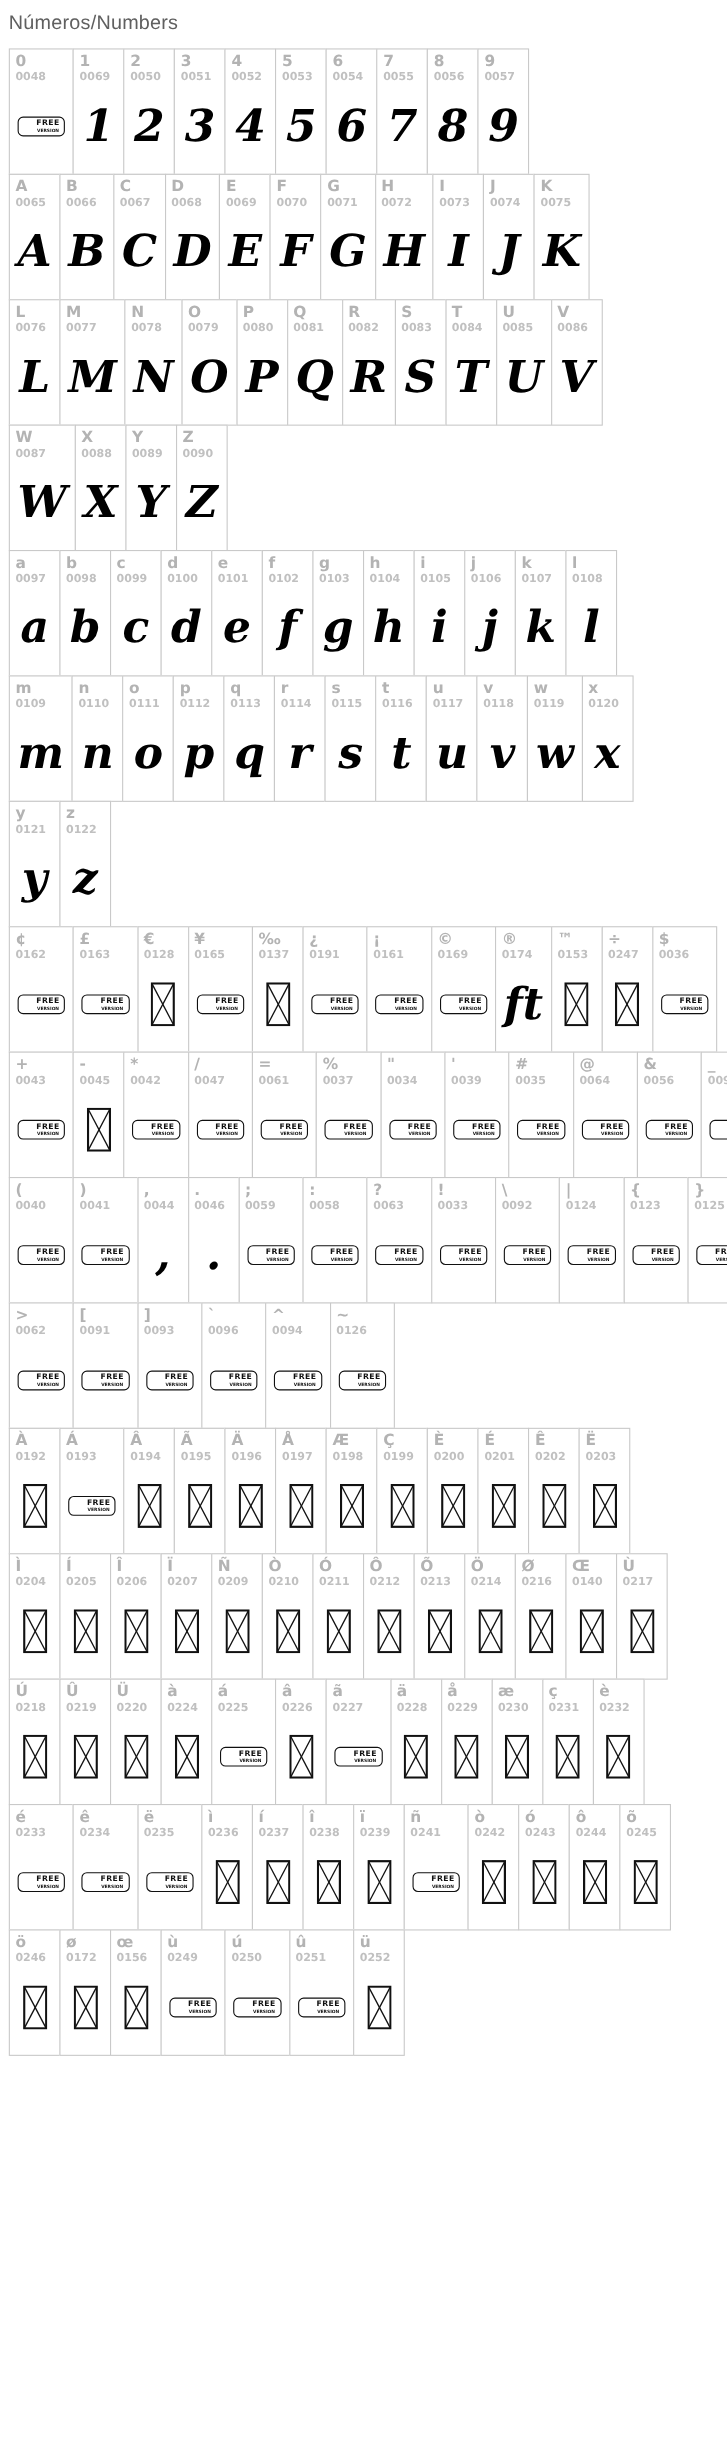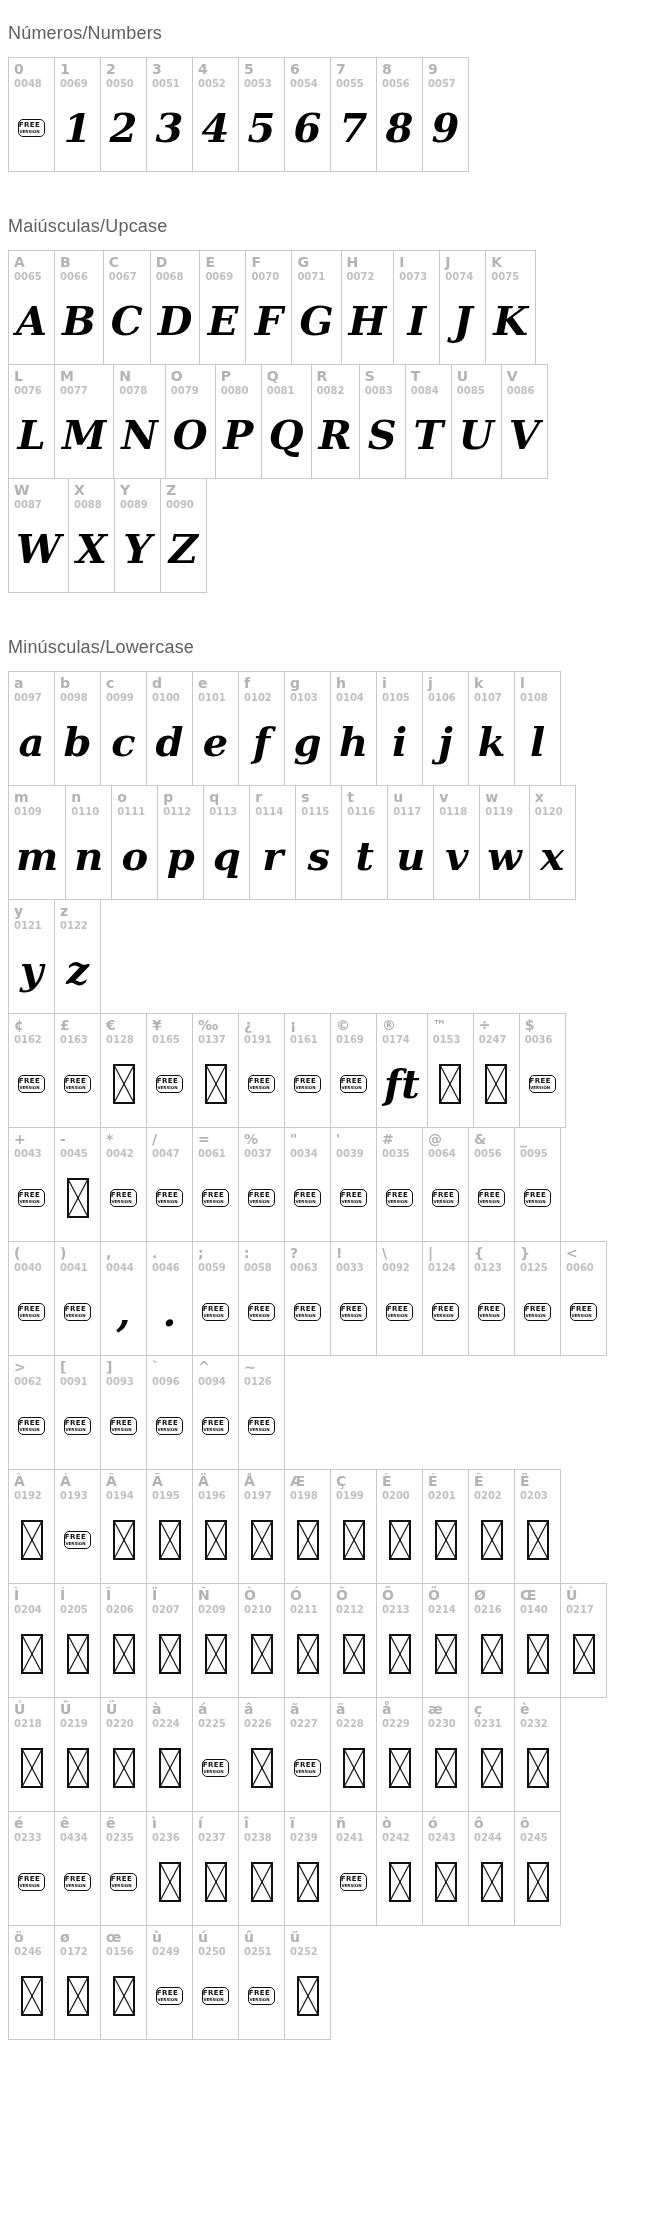--- a/index.html
+++ b/index.html
@@ -2,37 +2,37 @@
 <html><head>
 <meta charset="utf-8">
 <style>
   html,body{margin:0;padding:0;background:#ffffff;}
   body{width:661px;font-family:"Liberation Sans",sans-serif;padding:2px 0 40px 8px;box-sizing:border-box;}
   .section-title{
     font-family:"Liberation Sans",sans-serif;
     font-size:18px;font-weight:400;color:#606060;
     margin:44px 0 14px 0;letter-spacing:.2px;
   }
-  .glyph-section:first-child .section-title{margin-top:21px;}
+  .glyph-section:first-child .section-title{margin-top:8px;}
   .grid-row{display:flex;width:max-content;margin-top:-1px;padding-left:1px;}
   .cell{
     border:1px solid #c9c9c9;margin-left:-1px;
     min-width:47px;height:115px;box-sizing:border-box;
     padding:3px 5px 0 5px;background:#fff;flex-shrink:0;
   }
   .cell-label{font-family:"DejaVu Sans",sans-serif;font-weight:bold;font-size:14px;color:#b3b3b3;line-height:1.15;}
   .cell-code{font-family:"DejaVu Sans",sans-serif;font-weight:bold;font-size:10px;color:#c0c0c0;line-height:1.3;}
   .glyph-area{display:flex;align-items:center;justify-content:center;height:76px;padding:0 2px;}
   .glyph{
     font-family:"DejaVu Serif",serif;font-style:italic;font-weight:bold;
     font-size:40px;color:#000;line-height:1;white-space:nowrap;
   }
   .free-badge{
     display:inline-flex;flex-direction:column;align-items:center;justify-content:center;
-    border:1px solid #101010;border-radius:5px;padding:2px 4px 1px 0;background:#fff;
+    border:1px solid #101010;border-radius:5px;padding:2px 4px 1px 16px;background:#fff;
   }
   .free-badge .l1{font-family:"DejaVu Sans",sans-serif;font-weight:bold;font-size:7px;color:#101010;letter-spacing:.4px;line-height:1.1;}
   .free-badge .l2{font-family:"DejaVu Sans",sans-serif;font-weight:bold;font-size:4px;color:#101010;line-height:1.2;}
   .notdef{display:block;}
 </style>
 </head>
 <body>
 
 <main id="sections">
     <section class="glyph-section">
@@ -107,21 +107,20 @@
         <div class="cell">
           <div class="cell-label">9</div>
           <div class="cell-code">0057</div>
           <div class="glyph-area">
             <span class="glyph">9</span>
           </div>
         </div>
       </div>
     </section>
     <section class="glyph-section">
-      <h2 class="section-title">Maiúsculas/Upcase</h2>
       <div class="grid-row">
         <div class="cell">
           <div class="cell-label">A</div>
           <div class="cell-code">0065</div>
           <div class="glyph-area">
             <span class="glyph">A</span>
           </div>
         </div>
         <div class="cell">
           <div class="cell-label">B</div>
@@ -293,654 +292,653 @@
           <div class="cell-code">0089</div>
           <div class="glyph-area">
             <span class="glyph">Y</span>
           </div>
         </div>
         <div class="cell">
           <div class="cell-label">Z</div>
           <div class="cell-code">0090</div>
           <div class="glyph-area">
             <span class="glyph">Z</span>
-          </div>
-        </div>
-      </div>
-    </section>
-    <section class="glyph-section">
-      <h2 class="section-title">Minúsculas/Lowercase</h2>
-      <div class="grid-row">
-        <div class="cell">
-          <div class="cell-label">a</div>
-          <div class="cell-code">0097</div>
-          <div class="glyph-area">
-            <span class="glyph">a</span>
-          </div>
-        </div>
-        <div class="cell">
-          <div class="cell-label">b</div>
-          <div class="cell-code">0098</div>
-          <div class="glyph-area">
-            <span class="glyph">b</span>
-          </div>
-        </div>
-        <div class="cell">
-          <div class="cell-label">c</div>
-          <div class="cell-code">0099</div>
-          <div class="glyph-area">
-            <span class="glyph">c</span>
-          </div>
-        </div>
-        <div class="cell">
-          <div class="cell-label">d</div>
-          <div class="cell-code">0100</div>
-          <div class="glyph-area">
-            <span class="glyph">d</span>
-          </div>
-        </div>
-        <div class="cell">
-          <div class="cell-label">e</div>
-          <div class="cell-code">0101</div>
-          <div class="glyph-area">
-            <span class="glyph">e</span>
-          </div>
-        </div>
-        <div class="cell">
-          <div class="cell-label">f</div>
-          <div class="cell-code">0102</div>
-          <div class="glyph-area">
-            <span class="glyph">f</span>
-          </div>
-        </div>
-        <div class="cell">
-          <div class="cell-label">g</div>
-          <div class="cell-code">0103</div>
-          <div class="glyph-area">
-            <span class="glyph">g</span>
-          </div>
-        </div>
-        <div class="cell">
-          <div class="cell-label">h</div>
-          <div class="cell-code">0104</div>
-          <div class="glyph-area">
-            <span class="glyph">h</span>
-          </div>
-        </div>
-        <div class="cell">
-          <div class="cell-label">i</div>
-          <div class="cell-code">0105</div>
-          <div class="glyph-area">
-            <span class="glyph">i</span>
-          </div>
-        </div>
-        <div class="cell">
-          <div class="cell-label">j</div>
-          <div class="cell-code">0106</div>
-          <div class="glyph-area">
-            <span class="glyph">j</span>
-          </div>
-        </div>
-        <div class="cell">
-          <div class="cell-label">k</div>
-          <div class="cell-code">0107</div>
-          <div class="glyph-area">
-            <span class="glyph">k</span>
-          </div>
-        </div>
-        <div class="cell">
-          <div class="cell-label">l</div>
-          <div class="cell-code">0108</div>
-          <div class="glyph-area">
-            <span class="glyph">l</span>
-          </div>
-        </div>
-      </div>
-      <div class="grid-row">
-        <div class="cell">
-          <div class="cell-label">m</div>
-          <div class="cell-code">0109</div>
-          <div class="glyph-area">
-            <span class="glyph">m</span>
-          </div>
-        </div>
-        <div class="cell">
-          <div class="cell-label">n</div>
-          <div class="cell-code">0110</div>
-          <div class="glyph-area">
-            <span class="glyph">n</span>
-          </div>
-        </div>
-        <div class="cell">
-          <div class="cell-label">o</div>
-          <div class="cell-code">0111</div>
-          <div class="glyph-area">
-            <span class="glyph">o</span>
-          </div>
-        </div>
-        <div class="cell">
-          <div class="cell-label">p</div>
-          <div class="cell-code">0112</div>
-          <div class="glyph-area">
-            <span class="glyph">p</span>
-          </div>
-        </div>
-        <div class="cell">
-          <div class="cell-label">q</div>
-          <div class="cell-code">0113</div>
-          <div class="glyph-area">
-            <span class="glyph">q</span>
-          </div>
-        </div>
-        <div class="cell">
-          <div class="cell-label">r</div>
-          <div class="cell-code">0114</div>
-          <div class="glyph-area">
-            <span class="glyph">r</span>
-          </div>
-        </div>
-        <div class="cell">
-          <div class="cell-label">s</div>
-          <div class="cell-code">0115</div>
-          <div class="glyph-area">
-            <span class="glyph">s</span>
-          </div>
-        </div>
-        <div class="cell">
-          <div class="cell-label">t</div>
-          <div class="cell-code">0116</div>
-          <div class="glyph-area">
-            <span class="glyph">t</span>
-          </div>
-        </div>
-        <div class="cell">
-          <div class="cell-label">u</div>
-          <div class="cell-code">0117</div>
-          <div class="glyph-area">
-            <span class="glyph">u</span>
-          </div>
-        </div>
-        <div class="cell">
-          <div class="cell-label">v</div>
-          <div class="cell-code">0118</div>
-          <div class="glyph-area">
-            <span class="glyph">v</span>
-          </div>
-        </div>
-        <div class="cell">
-          <div class="cell-label">w</div>
-          <div class="cell-code">0119</div>
-          <div class="glyph-area">
-            <span class="glyph">w</span>
-          </div>
-        </div>
-        <div class="cell">
-          <div class="cell-label">x</div>
-          <div class="cell-code">0120</div>
-          <div class="glyph-area">
-            <span class="glyph">x</span>
-          </div>
-        </div>
-      </div>
-      <div class="grid-row">
-        <div class="cell">
-          <div class="cell-label">y</div>
-          <div class="cell-code">0121</div>
-          <div class="glyph-area">
-            <span class="glyph">y</span>
-          </div>
-        </div>
-        <div class="cell">
-          <div class="cell-label">z</div>
-          <div class="cell-code">0122</div>
-          <div class="glyph-area">
-            <span class="glyph">z</span>
           </div>
         </div>
       </div>
     </section>
     <section class="glyph-section">
       <div class="grid-row">
         <div class="cell">
-          <div class="cell-label">¢</div>
-          <div class="cell-code">0162</div>
-          <div class="glyph-area">
-            <span class="free-badge">
-              <span class="l1">FREE</span>
-              <span class="l2">VERSION</span>
-            </span>
-          </div>
-        </div>
-        <div class="cell">
-          <div class="cell-label">£</div>
-          <div class="cell-code">0163</div>
-          <div class="glyph-area">
-            <span class="free-badge">
-              <span class="l1">FREE</span>
-              <span class="l2">VERSION</span>
-            </span>
-          </div>
-        </div>
-        <div class="cell">
-          <div class="cell-label">€</div>
-          <div class="cell-code">0128</div>
-          <div class="glyph-area">
-            <svg class="notdef" width="22" height="40" viewBox="0 0 22 40">
-              <rect x="1" y="1" width="20" height="38" fill="none" stroke="#111" stroke-width="2"></rect>
-              <line x1="1" y1="1" x2="21" y2="39" stroke="#111" stroke-width="1.2"></line>
-              <line x1="21" y1="1" x2="1" y2="39" stroke="#111" stroke-width="1.2"></line>
-            </svg>
-          </div>
-        </div>
-        <div class="cell">
-          <div class="cell-label">¥</div>
-          <div class="cell-code">0165</div>
-          <div class="glyph-area">
-            <span class="free-badge">
-              <span class="l1">FREE</span>
-              <span class="l2">VERSION</span>
-            </span>
-          </div>
-        </div>
-        <div class="cell">
-          <div class="cell-label">‰</div>
-          <div class="cell-code">0137</div>
-          <div class="glyph-area">
-            <svg class="notdef" width="22" height="40" viewBox="0 0 22 40">
-              <rect x="1" y="1" width="20" height="38" fill="none" stroke="#111" stroke-width="2"></rect>
-              <line x1="1" y1="1" x2="21" y2="39" stroke="#111" stroke-width="1.2"></line>
-              <line x1="21" y1="1" x2="1" y2="39" stroke="#111" stroke-width="1.2"></line>
-            </svg>
-          </div>
-        </div>
-        <div class="cell">
-          <div class="cell-label">¿</div>
-          <div class="cell-code">0191</div>
-          <div class="glyph-area">
-            <span class="free-badge">
-              <span class="l1">FREE</span>
-              <span class="l2">VERSION</span>
-            </span>
-          </div>
-        </div>
-        <div class="cell">
-          <div class="cell-label">¡</div>
-          <div class="cell-code">0161</div>
-          <div class="glyph-area">
-            <span class="free-badge">
-              <span class="l1">FREE</span>
-              <span class="l2">VERSION</span>
-            </span>
-          </div>
-        </div>
-        <div class="cell">
-          <div class="cell-label">©</div>
-          <div class="cell-code">0169</div>
-          <div class="glyph-area">
-            <span class="free-badge">
-              <span class="l1">FREE</span>
-              <span class="l2">VERSION</span>
-            </span>
-          </div>
-        </div>
-        <div class="cell">
-          <div class="cell-label">®</div>
-          <div class="cell-code">0174</div>
-          <div class="glyph-area">
-            <span class="glyph">ft</span>
-          </div>
-        </div>
-        <div class="cell">
-          <div class="cell-label">™</div>
-          <div class="cell-code">0153</div>
-          <div class="glyph-area">
-            <svg class="notdef" width="22" height="40" viewBox="0 0 22 40">
-              <rect x="1" y="1" width="20" height="38" fill="none" stroke="#111" stroke-width="2"></rect>
-              <line x1="1" y1="1" x2="21" y2="39" stroke="#111" stroke-width="1.2"></line>
-              <line x1="21" y1="1" x2="1" y2="39" stroke="#111" stroke-width="1.2"></line>
-            </svg>
-          </div>
-        </div>
-        <div class="cell">
-          <div class="cell-label">÷</div>
-          <div class="cell-code">0247</div>
-          <div class="glyph-area">
-            <svg class="notdef" width="22" height="40" viewBox="0 0 22 40">
-              <rect x="1" y="1" width="20" height="38" fill="none" stroke="#111" stroke-width="2"></rect>
-              <line x1="1" y1="1" x2="21" y2="39" stroke="#111" stroke-width="1.2"></line>
-              <line x1="21" y1="1" x2="1" y2="39" stroke="#111" stroke-width="1.2"></line>
-            </svg>
-          </div>
-        </div>
-        <div class="cell">
-          <div class="cell-label">$</div>
-          <div class="cell-code">0036</div>
-          <div class="glyph-area">
-            <span class="free-badge">
-              <span class="l1">FREE</span>
-              <span class="l2">VERSION</span>
-            </span>
+          <div class="cell-label">a</div>
+          <div class="cell-code">0097</div>
+          <div class="glyph-area">
+            <span class="glyph">a</span>
+          </div>
+        </div>
+        <div class="cell">
+          <div class="cell-label">b</div>
+          <div class="cell-code">0098</div>
+          <div class="glyph-area">
+            <span class="glyph">b</span>
+          </div>
+        </div>
+        <div class="cell">
+          <div class="cell-label">c</div>
+          <div class="cell-code">0099</div>
+          <div class="glyph-area">
+            <span class="glyph">c</span>
+          </div>
+        </div>
+        <div class="cell">
+          <div class="cell-label">d</div>
+          <div class="cell-code">0100</div>
+          <div class="glyph-area">
+            <span class="glyph">d</span>
+          </div>
+        </div>
+        <div class="cell">
+          <div class="cell-label">e</div>
+          <div class="cell-code">0101</div>
+          <div class="glyph-area">
+            <span class="glyph">e</span>
+          </div>
+        </div>
+        <div class="cell">
+          <div class="cell-label">f</div>
+          <div class="cell-code">0102</div>
+          <div class="glyph-area">
+            <span class="glyph">f</span>
+          </div>
+        </div>
+        <div class="cell">
+          <div class="cell-label">g</div>
+          <div class="cell-code">0103</div>
+          <div class="glyph-area">
+            <span class="glyph">g</span>
+          </div>
+        </div>
+        <div class="cell">
+          <div class="cell-label">h</div>
+          <div class="cell-code">0104</div>
+          <div class="glyph-area">
+            <span class="glyph">h</span>
+          </div>
+        </div>
+        <div class="cell">
+          <div class="cell-label">i</div>
+          <div class="cell-code">0105</div>
+          <div class="glyph-area">
+            <span class="glyph">i</span>
+          </div>
+        </div>
+        <div class="cell">
+          <div class="cell-label">j</div>
+          <div class="cell-code">0106</div>
+          <div class="glyph-area">
+            <span class="glyph">j</span>
+          </div>
+        </div>
+        <div class="cell">
+          <div class="cell-label">k</div>
+          <div class="cell-code">0107</div>
+          <div class="glyph-area">
+            <span class="glyph">k</span>
+          </div>
+        </div>
+        <div class="cell">
+          <div class="cell-label">l</div>
+          <div class="cell-code">0108</div>
+          <div class="glyph-area">
+            <span class="glyph">l</span>
           </div>
         </div>
       </div>
       <div class="grid-row">
         <div class="cell">
-          <div class="cell-label">+</div>
-          <div class="cell-code">0043</div>
-          <div class="glyph-area">
-            <span class="free-badge">
-              <span class="l1">FREE</span>
-              <span class="l2">VERSION</span>
-            </span>
-          </div>
-        </div>
-        <div class="cell">
-          <div class="cell-label">-</div>
-          <div class="cell-code">0045</div>
-          <div class="glyph-area">
-            <svg class="notdef" width="22" height="40" viewBox="0 0 22 40">
-              <rect x="1" y="1" width="20" height="38" fill="none" stroke="#111" stroke-width="2"></rect>
-              <line x1="1" y1="1" x2="21" y2="39" stroke="#111" stroke-width="1.2"></line>
-              <line x1="21" y1="1" x2="1" y2="39" stroke="#111" stroke-width="1.2"></line>
-            </svg>
-          </div>
-        </div>
-        <div class="cell">
-          <div class="cell-label">*</div>
-          <div class="cell-code">0042</div>
-          <div class="glyph-area">
-            <span class="free-badge">
-              <span class="l1">FREE</span>
-              <span class="l2">VERSION</span>
-            </span>
-          </div>
-        </div>
-        <div class="cell">
-          <div class="cell-label">/</div>
-          <div class="cell-code">0047</div>
-          <div class="glyph-area">
-            <span class="free-badge">
-              <span class="l1">FREE</span>
-              <span class="l2">VERSION</span>
-            </span>
-          </div>
-        </div>
-        <div class="cell">
-          <div class="cell-label">=</div>
-          <div class="cell-code">0061</div>
-          <div class="glyph-area">
-            <span class="free-badge">
-              <span class="l1">FREE</span>
-              <span class="l2">VERSION</span>
-            </span>
-          </div>
-        </div>
-        <div class="cell">
-          <div class="cell-label">%</div>
-          <div class="cell-code">0037</div>
-          <div class="glyph-area">
-            <span class="free-badge">
-              <span class="l1">FREE</span>
-              <span class="l2">VERSION</span>
-            </span>
-          </div>
-        </div>
-        <div class="cell">
-          <div class="cell-label">"</div>
-          <div class="cell-code">0034</div>
-          <div class="glyph-area">
-            <span class="free-badge">
-              <span class="l1">FREE</span>
-              <span class="l2">VERSION</span>
-            </span>
-          </div>
-        </div>
-        <div class="cell">
-          <div class="cell-label">'</div>
-          <div class="cell-code">0039</div>
-          <div class="glyph-area">
-            <span class="free-badge">
-              <span class="l1">FREE</span>
-              <span class="l2">VERSION</span>
-            </span>
-          </div>
-        </div>
-        <div class="cell">
-          <div class="cell-label">#</div>
-          <div class="cell-code">0035</div>
-          <div class="glyph-area">
-            <span class="free-badge">
-              <span class="l1">FREE</span>
-              <span class="l2">VERSION</span>
-            </span>
-          </div>
-        </div>
-        <div class="cell">
-          <div class="cell-label">@</div>
-          <div class="cell-code">0064</div>
-          <div class="glyph-area">
-            <span class="free-badge">
-              <span class="l1">FREE</span>
-              <span class="l2">VERSION</span>
-            </span>
-          </div>
-        </div>
-        <div class="cell">
-          <div class="cell-label">&amp;</div>
-          <div class="cell-code">0056</div>
-          <div class="glyph-area">
-            <span class="free-badge">
-              <span class="l1">FREE</span>
-              <span class="l2">VERSION</span>
-            </span>
-          </div>
-        </div>
-        <div class="cell">
-          <div class="cell-label">_</div>
-          <div class="cell-code">0095</div>
-          <div class="glyph-area">
-            <span class="free-badge">
-              <span class="l1">FREE</span>
-              <span class="l2">VERSION</span>
-            </span>
+          <div class="cell-label">m</div>
+          <div class="cell-code">0109</div>
+          <div class="glyph-area">
+            <span class="glyph">m</span>
+          </div>
+        </div>
+        <div class="cell">
+          <div class="cell-label">n</div>
+          <div class="cell-code">0110</div>
+          <div class="glyph-area">
+            <span class="glyph">n</span>
+          </div>
+        </div>
+        <div class="cell">
+          <div class="cell-label">o</div>
+          <div class="cell-code">0111</div>
+          <div class="glyph-area">
+            <span class="glyph">o</span>
+          </div>
+        </div>
+        <div class="cell">
+          <div class="cell-label">p</div>
+          <div class="cell-code">0112</div>
+          <div class="glyph-area">
+            <span class="glyph">p</span>
+          </div>
+        </div>
+        <div class="cell">
+          <div class="cell-label">q</div>
+          <div class="cell-code">0113</div>
+          <div class="glyph-area">
+            <span class="glyph">q</span>
+          </div>
+        </div>
+        <div class="cell">
+          <div class="cell-label">r</div>
+          <div class="cell-code">0114</div>
+          <div class="glyph-area">
+            <span class="glyph">r</span>
+          </div>
+        </div>
+        <div class="cell">
+          <div class="cell-label">s</div>
+          <div class="cell-code">0115</div>
+          <div class="glyph-area">
+            <span class="glyph">s</span>
+          </div>
+        </div>
+        <div class="cell">
+          <div class="cell-label">t</div>
+          <div class="cell-code">0116</div>
+          <div class="glyph-area">
+            <span class="glyph">t</span>
+          </div>
+        </div>
+        <div class="cell">
+          <div class="cell-label">u</div>
+          <div class="cell-code">0117</div>
+          <div class="glyph-area">
+            <span class="glyph">u</span>
+          </div>
+        </div>
+        <div class="cell">
+          <div class="cell-label">v</div>
+          <div class="cell-code">0118</div>
+          <div class="glyph-area">
+            <span class="glyph">v</span>
+          </div>
+        </div>
+        <div class="cell">
+          <div class="cell-label">w</div>
+          <div class="cell-code">0119</div>
+          <div class="glyph-area">
+            <span class="glyph">w</span>
+          </div>
+        </div>
+        <div class="cell">
+          <div class="cell-label">x</div>
+          <div class="cell-code">0120</div>
+          <div class="glyph-area">
+            <span class="glyph">x</span>
           </div>
         </div>
       </div>
       <div class="grid-row">
         <div class="cell">
-          <div class="cell-label">(</div>
-          <div class="cell-code">0040</div>
-          <div class="glyph-area">
-            <span class="free-badge">
-              <span class="l1">FREE</span>
-              <span class="l2">VERSION</span>
-            </span>
-          </div>
-        </div>
-        <div class="cell">
-          <div class="cell-label">)</div>
-          <div class="cell-code">0041</div>
-          <div class="glyph-area">
-            <span class="free-badge">
-              <span class="l1">FREE</span>
-              <span class="l2">VERSION</span>
-            </span>
-          </div>
-        </div>
-        <div class="cell">
-          <div class="cell-label">,</div>
-          <div class="cell-code">0044</div>
-          <div class="glyph-area">
-            <span class="glyph">,</span>
-          </div>
-        </div>
-        <div class="cell">
-          <div class="cell-label">.</div>
-          <div class="cell-code">0046</div>
-          <div class="glyph-area">
-            <span class="glyph">.</span>
-          </div>
-        </div>
-        <div class="cell">
-          <div class="cell-label">;</div>
-          <div class="cell-code">0059</div>
-          <div class="glyph-area">
-            <span class="free-badge">
-              <span class="l1">FREE</span>
-              <span class="l2">VERSION</span>
-            </span>
-          </div>
-        </div>
-        <div class="cell">
-          <div class="cell-label">:</div>
-          <div class="cell-code">0058</div>
-          <div class="glyph-area">
-            <span class="free-badge">
-              <span class="l1">FREE</span>
-              <span class="l2">VERSION</span>
-            </span>
-          </div>
-        </div>
-        <div class="cell">
-          <div class="cell-label">?</div>
-          <div class="cell-code">0063</div>
-          <div class="glyph-area">
-            <span class="free-badge">
-              <span class="l1">FREE</span>
-              <span class="l2">VERSION</span>
-            </span>
-          </div>
-        </div>
-        <div class="cell">
-          <div class="cell-label">!</div>
-          <div class="cell-code">0033</div>
-          <div class="glyph-area">
-            <span class="free-badge">
-              <span class="l1">FREE</span>
-              <span class="l2">VERSION</span>
-            </span>
-          </div>
-        </div>
-        <div class="cell">
-          <div class="cell-label">\</div>
-          <div class="cell-code">0092</div>
-          <div class="glyph-area">
-            <span class="free-badge">
-              <span class="l1">FREE</span>
-              <span class="l2">VERSION</span>
-            </span>
-          </div>
-        </div>
-        <div class="cell">
-          <div class="cell-label">|</div>
-          <div class="cell-code">0124</div>
-          <div class="glyph-area">
-            <span class="free-badge">
-              <span class="l1">FREE</span>
-              <span class="l2">VERSION</span>
-            </span>
-          </div>
-        </div>
-        <div class="cell">
-          <div class="cell-label">{</div>
-          <div class="cell-code">0123</div>
-          <div class="glyph-area">
-            <span class="free-badge">
-              <span class="l1">FREE</span>
-              <span class="l2">VERSION</span>
-            </span>
-          </div>
-        </div>
-        <div class="cell">
-          <div class="cell-label">}</div>
-          <div class="cell-code">0125</div>
-          <div class="glyph-area">
-            <span class="free-badge">
-              <span class="l1">FREE</span>
-              <span class="l2">VERSION</span>
-            </span>
-          </div>
-        </div>
-        <div class="cell">
-          <div class="cell-label">&lt;</div>
-          <div class="cell-code">0060</div>
-          <div class="glyph-area">
-            <span class="free-badge">
-              <span class="l1">FREE</span>
-              <span class="l2">VERSION</span>
-            </span>
-          </div>
-        </div>
-      </div>
-      <div class="grid-row">
-        <div class="cell">
-          <div class="cell-label">&gt;</div>
-          <div class="cell-code">0062</div>
-          <div class="glyph-area">
-            <span class="free-badge">
-              <span class="l1">FREE</span>
-              <span class="l2">VERSION</span>
-            </span>
-          </div>
-        </div>
-        <div class="cell">
-          <div class="cell-label">[</div>
-          <div class="cell-code">0091</div>
-          <div class="glyph-area">
-            <span class="free-badge">
-              <span class="l1">FREE</span>
-              <span class="l2">VERSION</span>
-            </span>
-          </div>
-        </div>
-        <div class="cell">
-          <div class="cell-label">]</div>
-          <div class="cell-code">0093</div>
-          <div class="glyph-area">
-            <span class="free-badge">
-              <span class="l1">FREE</span>
-              <span class="l2">VERSION</span>
-            </span>
-          </div>
-        </div>
-        <div class="cell">
-          <div class="cell-label">`</div>
-          <div class="cell-code">0096</div>
-          <div class="glyph-area">
-            <span class="free-badge">
-              <span class="l1">FREE</span>
-              <span class="l2">VERSION</span>
-            </span>
-          </div>
-        </div>
-        <div class="cell">
-          <div class="cell-label">^</div>
-          <div class="cell-code">0094</div>
-          <div class="glyph-area">
-            <span class="free-badge">
-              <span class="l1">FREE</span>
-              <span class="l2">VERSION</span>
-            </span>
-          </div>
-        </div>
-        <div class="cell">
-          <div class="cell-label">~</div>
-          <div class="cell-code">0126</div>
-          <div class="glyph-area">
-            <span class="free-badge">
-              <span class="l1">FREE</span>
-              <span class="l2">VERSION</span>
-            </span>
+          <div class="cell-label">y</div>
+          <div class="cell-code">0121</div>
+          <div class="glyph-area">
+            <span class="glyph">y</span>
+          </div>
+        </div>
+        <div class="cell">
+          <div class="cell-label">z</div>
+          <div class="cell-code">0122</div>
+          <div class="glyph-area">
+            <span class="glyph">z</span>
           </div>
         </div>
       </div>
     </section>
     <section class="glyph-section">
       <div class="grid-row">
         <div class="cell">
+          <div class="cell-label">¢</div>
+          <div class="cell-code">0162</div>
+          <div class="glyph-area">
+            <span class="free-badge">
+              <span class="l1">FREE</span>
+              <span class="l2">VERSION</span>
+            </span>
+          </div>
+        </div>
+        <div class="cell">
+          <div class="cell-label">£</div>
+          <div class="cell-code">0163</div>
+          <div class="glyph-area">
+            <span class="free-badge">
+              <span class="l1">FREE</span>
+              <span class="l2">VERSION</span>
+            </span>
+          </div>
+        </div>
+        <div class="cell">
+          <div class="cell-label">€</div>
+          <div class="cell-code">0128</div>
+          <div class="glyph-area">
+            <svg class="notdef" width="22" height="40" viewBox="0 0 22 40">
+              <rect x="1" y="1" width="20" height="38" fill="none" stroke="#111" stroke-width="2"></rect>
+              <line x1="1" y1="1" x2="21" y2="39" stroke="#111" stroke-width="1.2"></line>
+              <line x1="21" y1="1" x2="1" y2="39" stroke="#111" stroke-width="1.2"></line>
+            </svg>
+          </div>
+        </div>
+        <div class="cell">
+          <div class="cell-label">¥</div>
+          <div class="cell-code">0165</div>
+          <div class="glyph-area">
+            <span class="free-badge">
+              <span class="l1">FREE</span>
+              <span class="l2">VERSION</span>
+            </span>
+          </div>
+        </div>
+        <div class="cell">
+          <div class="cell-label">‰</div>
+          <div class="cell-code">0137</div>
+          <div class="glyph-area">
+            <svg class="notdef" width="22" height="40" viewBox="0 0 22 40">
+              <rect x="1" y="1" width="20" height="38" fill="none" stroke="#111" stroke-width="2"></rect>
+              <line x1="1" y1="1" x2="21" y2="39" stroke="#111" stroke-width="1.2"></line>
+              <line x1="21" y1="1" x2="1" y2="39" stroke="#111" stroke-width="1.2"></line>
+            </svg>
+          </div>
+        </div>
+        <div class="cell">
+          <div class="cell-label">¿</div>
+          <div class="cell-code">0191</div>
+          <div class="glyph-area">
+            <span class="free-badge">
+              <span class="l1">FREE</span>
+              <span class="l2">VERSION</span>
+            </span>
+          </div>
+        </div>
+        <div class="cell">
+          <div class="cell-label">¡</div>
+          <div class="cell-code">0161</div>
+          <div class="glyph-area">
+            <span class="free-badge">
+              <span class="l1">FREE</span>
+              <span class="l2">VERSION</span>
+            </span>
+          </div>
+        </div>
+        <div class="cell">
+          <div class="cell-label">©</div>
+          <div class="cell-code">0169</div>
+          <div class="glyph-area">
+            <span class="free-badge">
+              <span class="l1">FREE</span>
+              <span class="l2">VERSION</span>
+            </span>
+          </div>
+        </div>
+        <div class="cell">
+          <div class="cell-label">®</div>
+          <div class="cell-code">0174</div>
+          <div class="glyph-area">
+            <span class="glyph">ft</span>
+          </div>
+        </div>
+        <div class="cell">
+          <div class="cell-label">™</div>
+          <div class="cell-code">0153</div>
+          <div class="glyph-area">
+            <svg class="notdef" width="22" height="40" viewBox="0 0 22 40">
+              <rect x="1" y="1" width="20" height="38" fill="none" stroke="#111" stroke-width="2"></rect>
+              <line x1="1" y1="1" x2="21" y2="39" stroke="#111" stroke-width="1.2"></line>
+              <line x1="21" y1="1" x2="1" y2="39" stroke="#111" stroke-width="1.2"></line>
+            </svg>
+          </div>
+        </div>
+        <div class="cell">
+          <div class="cell-label">÷</div>
+          <div class="cell-code">0247</div>
+          <div class="glyph-area">
+            <svg class="notdef" width="22" height="40" viewBox="0 0 22 40">
+              <rect x="1" y="1" width="20" height="38" fill="none" stroke="#111" stroke-width="2"></rect>
+              <line x1="1" y1="1" x2="21" y2="39" stroke="#111" stroke-width="1.2"></line>
+              <line x1="21" y1="1" x2="1" y2="39" stroke="#111" stroke-width="1.2"></line>
+            </svg>
+          </div>
+        </div>
+        <div class="cell">
+          <div class="cell-label">$</div>
+          <div class="cell-code">0036</div>
+          <div class="glyph-area">
+            <span class="free-badge">
+              <span class="l1">FREE</span>
+              <span class="l2">VERSION</span>
+            </span>
+          </div>
+        </div>
+      </div>
+      <div class="grid-row">
+        <div class="cell">
+          <div class="cell-label">+</div>
+          <div class="cell-code">0043</div>
+          <div class="glyph-area">
+            <span class="free-badge">
+              <span class="l1">FREE</span>
+              <span class="l2">VERSION</span>
+            </span>
+          </div>
+        </div>
+        <div class="cell">
+          <div class="cell-label">-</div>
+          <div class="cell-code">0045</div>
+          <div class="glyph-area">
+            <svg class="notdef" width="22" height="40" viewBox="0 0 22 40">
+              <rect x="1" y="1" width="20" height="38" fill="none" stroke="#111" stroke-width="2"></rect>
+              <line x1="1" y1="1" x2="21" y2="39" stroke="#111" stroke-width="1.2"></line>
+              <line x1="21" y1="1" x2="1" y2="39" stroke="#111" stroke-width="1.2"></line>
+            </svg>
+          </div>
+        </div>
+        <div class="cell">
+          <div class="cell-label">*</div>
+          <div class="cell-code">0042</div>
+          <div class="glyph-area">
+            <span class="free-badge">
+              <span class="l1">FREE</span>
+              <span class="l2">VERSION</span>
+            </span>
+          </div>
+        </div>
+        <div class="cell">
+          <div class="cell-label">/</div>
+          <div class="cell-code">0047</div>
+          <div class="glyph-area">
+            <span class="free-badge">
+              <span class="l1">FREE</span>
+              <span class="l2">VERSION</span>
+            </span>
+          </div>
+        </div>
+        <div class="cell">
+          <div class="cell-label">=</div>
+          <div class="cell-code">0061</div>
+          <div class="glyph-area">
+            <span class="free-badge">
+              <span class="l1">FREE</span>
+              <span class="l2">VERSION</span>
+            </span>
+          </div>
+        </div>
+        <div class="cell">
+          <div class="cell-label">%</div>
+          <div class="cell-code">0037</div>
+          <div class="glyph-area">
+            <span class="free-badge">
+              <span class="l1">FREE</span>
+              <span class="l2">VERSION</span>
+            </span>
+          </div>
+        </div>
+        <div class="cell">
+          <div class="cell-label">"</div>
+          <div class="cell-code">0034</div>
+          <div class="glyph-area">
+            <span class="free-badge">
+              <span class="l1">FREE</span>
+              <span class="l2">VERSION</span>
+            </span>
+          </div>
+        </div>
+        <div class="cell">
+          <div class="cell-label">'</div>
+          <div class="cell-code">0039</div>
+          <div class="glyph-area">
+            <span class="free-badge">
+              <span class="l1">FREE</span>
+              <span class="l2">VERSION</span>
+            </span>
+          </div>
+        </div>
+        <div class="cell">
+          <div class="cell-label">#</div>
+          <div class="cell-code">0035</div>
+          <div class="glyph-area">
+            <span class="free-badge">
+              <span class="l1">FREE</span>
+              <span class="l2">VERSION</span>
+            </span>
+          </div>
+        </div>
+        <div class="cell">
+          <div class="cell-label">@</div>
+          <div class="cell-code">0064</div>
+          <div class="glyph-area">
+            <span class="free-badge">
+              <span class="l1">FREE</span>
+              <span class="l2">VERSION</span>
+            </span>
+          </div>
+        </div>
+        <div class="cell">
+          <div class="cell-label">&amp;</div>
+          <div class="cell-code">0056</div>
+          <div class="glyph-area">
+            <span class="free-badge">
+              <span class="l1">FREE</span>
+              <span class="l2">VERSION</span>
+            </span>
+          </div>
+        </div>
+        <div class="cell">
+          <div class="cell-label">_</div>
+          <div class="cell-code">0095</div>
+          <div class="glyph-area">
+            <span class="free-badge">
+              <span class="l1">FREE</span>
+              <span class="l2">VERSION</span>
+            </span>
+          </div>
+        </div>
+      </div>
+      <div class="grid-row">
+        <div class="cell">
+          <div class="cell-label">(</div>
+          <div class="cell-code">0040</div>
+          <div class="glyph-area">
+            <span class="free-badge">
+              <span class="l1">FREE</span>
+              <span class="l2">VERSION</span>
+            </span>
+          </div>
+        </div>
+        <div class="cell">
+          <div class="cell-label">)</div>
+          <div class="cell-code">0041</div>
+          <div class="glyph-area">
+            <span class="free-badge">
+              <span class="l1">FREE</span>
+              <span class="l2">VERSION</span>
+            </span>
+          </div>
+        </div>
+        <div class="cell">
+          <div class="cell-label">,</div>
+          <div class="cell-code">0044</div>
+          <div class="glyph-area">
+            <span class="glyph">,</span>
+          </div>
+        </div>
+        <div class="cell">
+          <div class="cell-label">.</div>
+          <div class="cell-code">0046</div>
+          <div class="glyph-area">
+            <span class="glyph">.</span>
+          </div>
+        </div>
+        <div class="cell">
+          <div class="cell-label">;</div>
+          <div class="cell-code">0059</div>
+          <div class="glyph-area">
+            <span class="free-badge">
+              <span class="l1">FREE</span>
+              <span class="l2">VERSION</span>
+            </span>
+          </div>
+        </div>
+        <div class="cell">
+          <div class="cell-label">:</div>
+          <div class="cell-code">0058</div>
+          <div class="glyph-area">
+            <span class="free-badge">
+              <span class="l1">FREE</span>
+              <span class="l2">VERSION</span>
+            </span>
+          </div>
+        </div>
+        <div class="cell">
+          <div class="cell-label">?</div>
+          <div class="cell-code">0063</div>
+          <div class="glyph-area">
+            <span class="free-badge">
+              <span class="l1">FREE</span>
+              <span class="l2">VERSION</span>
+            </span>
+          </div>
+        </div>
+        <div class="cell">
+          <div class="cell-label">!</div>
+          <div class="cell-code">0033</div>
+          <div class="glyph-area">
+            <span class="free-badge">
+              <span class="l1">FREE</span>
+              <span class="l2">VERSION</span>
+            </span>
+          </div>
+        </div>
+        <div class="cell">
+          <div class="cell-label">\</div>
+          <div class="cell-code">0092</div>
+          <div class="glyph-area">
+            <span class="free-badge">
+              <span class="l1">FREE</span>
+              <span class="l2">VERSION</span>
+            </span>
+          </div>
+        </div>
+        <div class="cell">
+          <div class="cell-label">|</div>
+          <div class="cell-code">0124</div>
+          <div class="glyph-area">
+            <span class="free-badge">
+              <span class="l1">FREE</span>
+              <span class="l2">VERSION</span>
+            </span>
+          </div>
+        </div>
+        <div class="cell">
+          <div class="cell-label">{</div>
+          <div class="cell-code">0123</div>
+          <div class="glyph-area">
+            <span class="free-badge">
+              <span class="l1">FREE</span>
+              <span class="l2">VERSION</span>
+            </span>
+          </div>
+        </div>
+        <div class="cell">
+          <div class="cell-label">}</div>
+          <div class="cell-code">0125</div>
+          <div class="glyph-area">
+            <span class="free-badge">
+              <span class="l1">FREE</span>
+              <span class="l2">VERSION</span>
+            </span>
+          </div>
+        </div>
+        <div class="cell">
+          <div class="cell-label">&lt;</div>
+          <div class="cell-code">0060</div>
+          <div class="glyph-area">
+            <span class="free-badge">
+              <span class="l1">FREE</span>
+              <span class="l2">VERSION</span>
+            </span>
+          </div>
+        </div>
+      </div>
+      <div class="grid-row">
+        <div class="cell">
+          <div class="cell-label">&gt;</div>
+          <div class="cell-code">0062</div>
+          <div class="glyph-area">
+            <span class="free-badge">
+              <span class="l1">FREE</span>
+              <span class="l2">VERSION</span>
+            </span>
+          </div>
+        </div>
+        <div class="cell">
+          <div class="cell-label">[</div>
+          <div class="cell-code">0091</div>
+          <div class="glyph-area">
+            <span class="free-badge">
+              <span class="l1">FREE</span>
+              <span class="l2">VERSION</span>
+            </span>
+          </div>
+        </div>
+        <div class="cell">
+          <div class="cell-label">]</div>
+          <div class="cell-code">0093</div>
+          <div class="glyph-area">
+            <span class="free-badge">
+              <span class="l1">FREE</span>
+              <span class="l2">VERSION</span>
+            </span>
+          </div>
+        </div>
+        <div class="cell">
+          <div class="cell-label">`</div>
+          <div class="cell-code">0096</div>
+          <div class="glyph-area">
+            <span class="free-badge">
+              <span class="l1">FREE</span>
+              <span class="l2">VERSION</span>
+            </span>
+          </div>
+        </div>
+        <div class="cell">
+          <div class="cell-label">^</div>
+          <div class="cell-code">0094</div>
+          <div class="glyph-area">
+            <span class="free-badge">
+              <span class="l1">FREE</span>
+              <span class="l2">VERSION</span>
+            </span>
+          </div>
+        </div>
+        <div class="cell">
+          <div class="cell-label">~</div>
+          <div class="cell-code">0126</div>
+          <div class="glyph-area">
+            <span class="free-badge">
+              <span class="l1">FREE</span>
+              <span class="l2">VERSION</span>
+            </span>
+          </div>
+        </div>
+      </div>
+    </section>
+    <section class="glyph-section">
+      <div class="grid-row">
+        <div class="cell">
           <div class="cell-label">À</div>
           <div class="cell-code">0192</div>
           <div class="glyph-area">
             <svg class="notdef" width="22" height="40" viewBox="0 0 22 40">
               <rect x="1" y="1" width="20" height="38" fill="none" stroke="#111" stroke-width="2"></rect>
               <line x1="1" y1="1" x2="21" y2="39" stroke="#111" stroke-width="1.2"></line>
               <line x1="21" y1="1" x2="1" y2="39" stroke="#111" stroke-width="1.2"></line>
             </svg>
           </div>
         </div>
@@ -1348,21 +1346,21 @@
           <div class="cell-code">0233</div>
           <div class="glyph-area">
             <span class="free-badge">
               <span class="l1">FREE</span>
               <span class="l2">VERSION</span>
             </span>
           </div>
         </div>
         <div class="cell">
           <div class="cell-label">ê</div>
-          <div class="cell-code">0434</div>
+          <div class="cell-code">0234</div>
           <div class="glyph-area">
             <span class="free-badge">
               <span class="l1">FREE</span>
               <span class="l2">VERSION</span>
             </span>
           </div>
         </div>
         <div class="cell">
           <div class="cell-label">ë</div>
           <div class="cell-code">0235</div>

